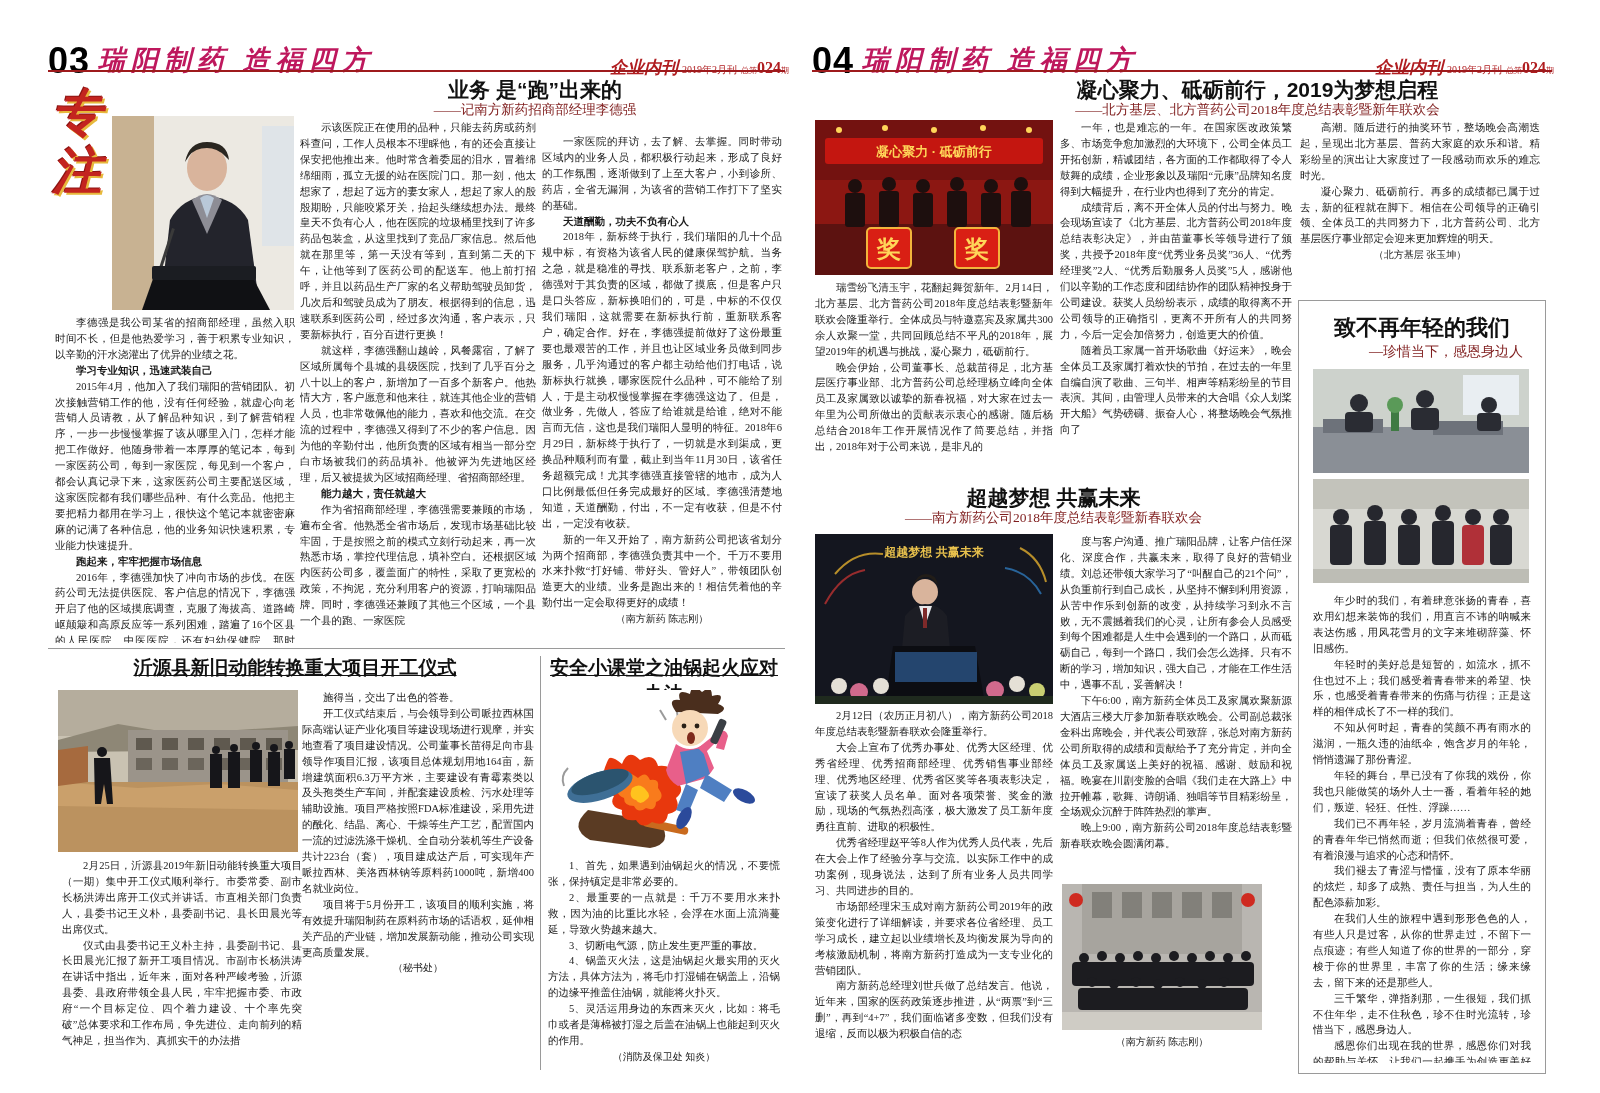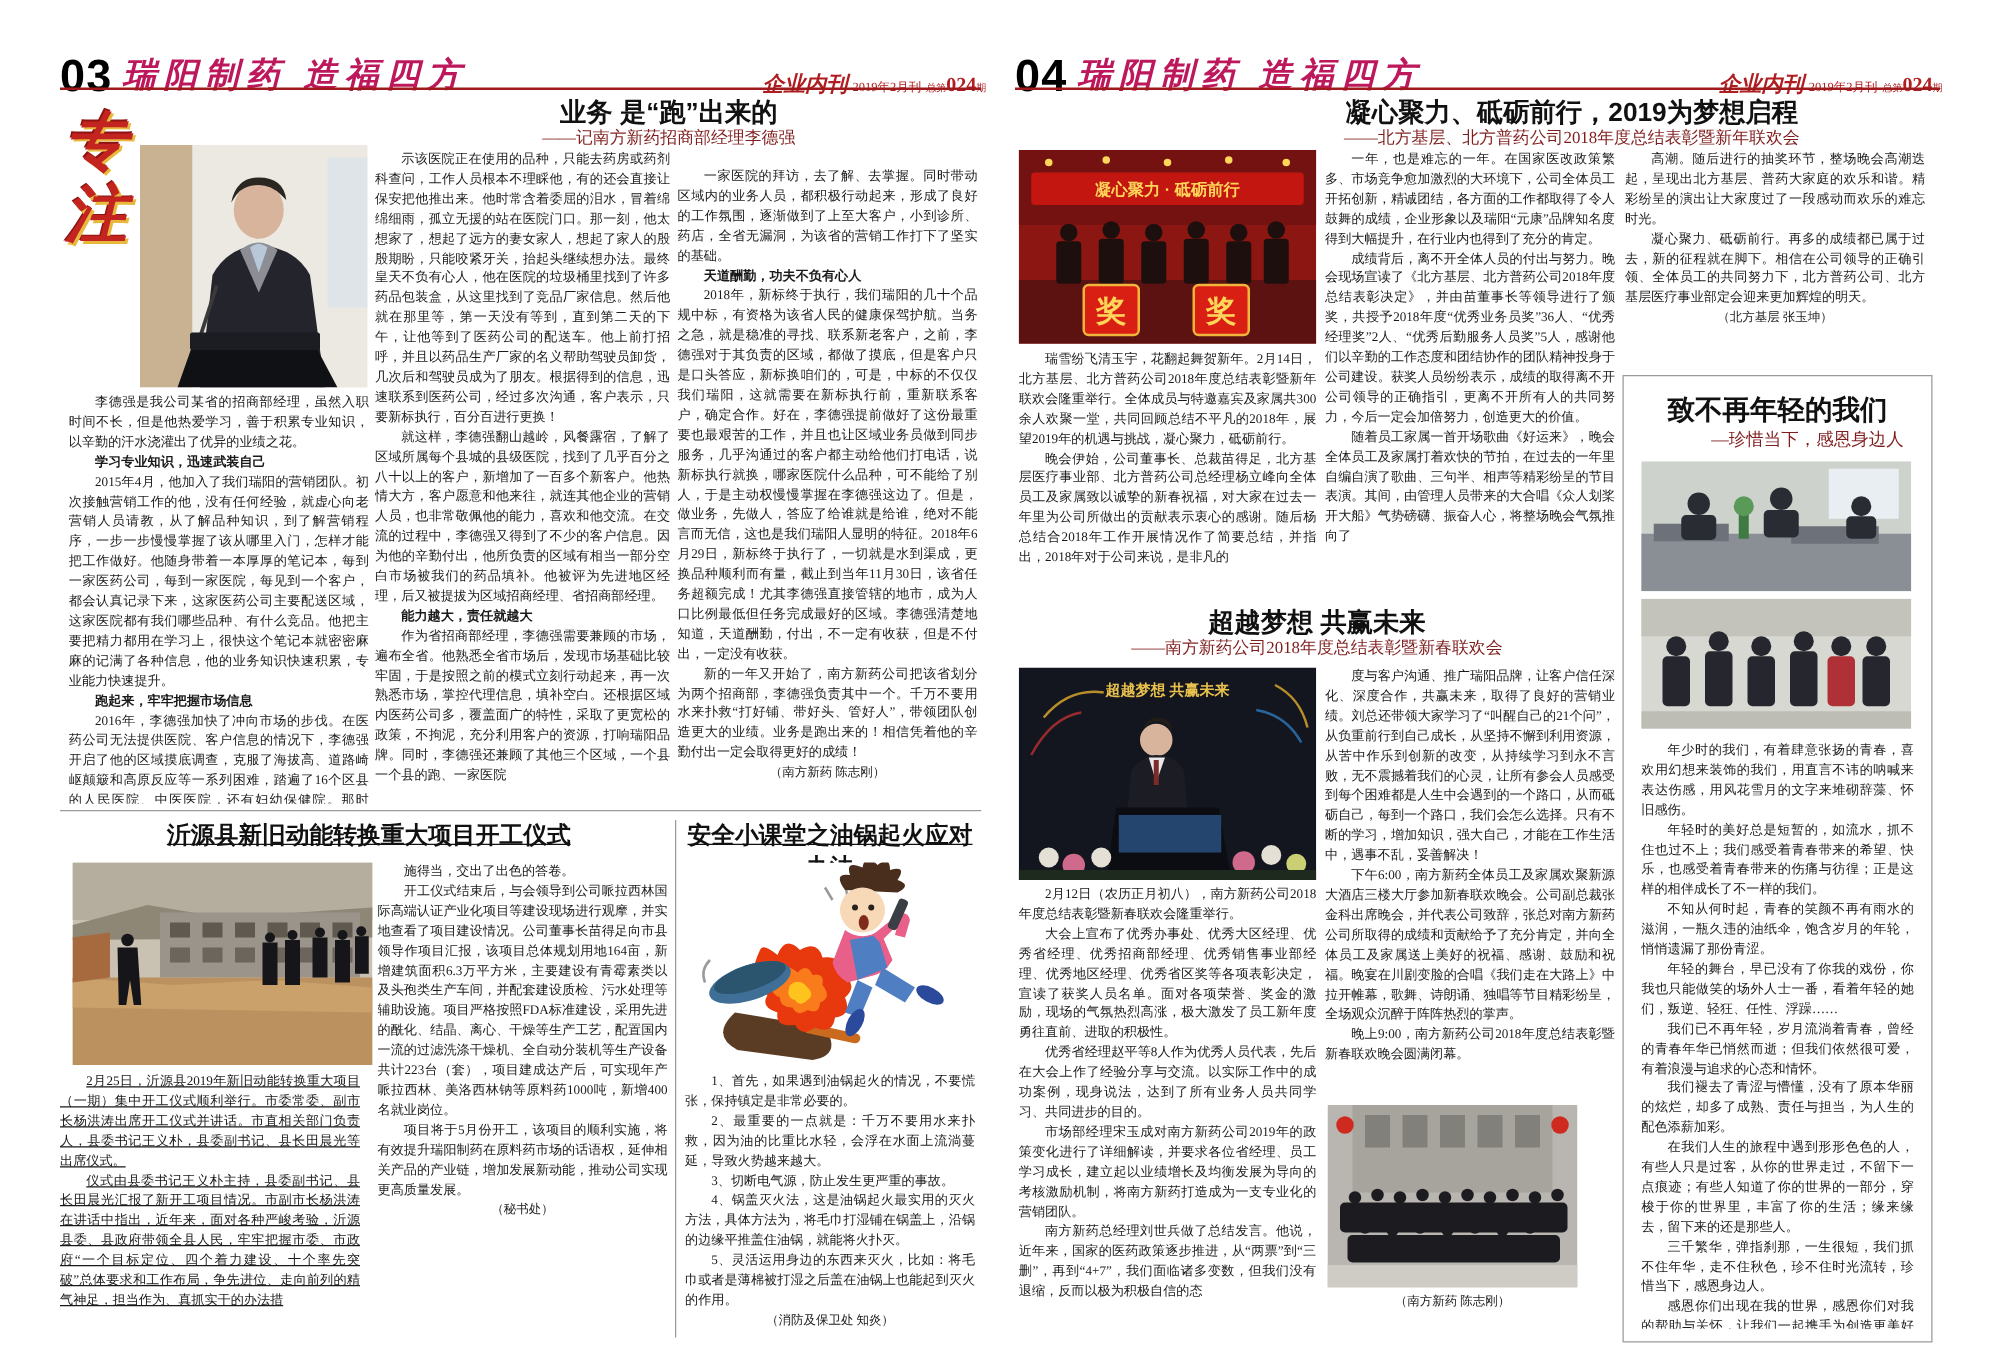--- a/index.html
+++ b/index.html
@@ -131,21 +131,21 @@
         <rect x="170" y="62" width="12" height="36"></rect>
       <circle cx="198" cy="56" r="4"></circle>
         <rect x="192" y="60" width="12" height="32"></rect>
       <circle cx="216" cy="58" r="4"></circle>
         <rect x="210" y="62" width="12" height="34"></rect>
       <circle cx="231" cy="55" r="4"></circle>
         <rect x="226" y="59" width="11" height="30"></rect>
     </g>
   </svg>
 
-  <div class="abs textcol" style="left:48px;top:858px;width:240px;height:212px;text-decoration:underline;">
+  <div class="abs textcol" style="left:62px;top:858px;width:240px;height:212px;">
       <p>2月25日，沂源县2019年新旧动能转换重大项目（一期）集中开工仪式顺利举行。市委常委、副市长杨洪涛出席开工仪式并讲话。市直相关部门负责人，县委书记王义朴，县委副书记、县长田晨光等出席仪式。</p>
       <p>仪式由县委书记王义朴主持，县委副书记、县长田晨光汇报了新开工项目情况。市副市长杨洪涛在讲话中指出，近年来，面对各种严峻考验，沂源县委、县政府带领全县人民，牢牢把握市委、市政府“一个目标定位、四个着力建设、十个率先突破”总体要求和工作布局，争先进位、走向前列的精气神足，担当作为、真抓实干的办法措</p>
     </div>
   <div class="abs textcol" style="left:302px;top:690px;width:232px;height:380px;">
       <p class="noindent">施得当，交出了出色的答卷。</p>
       <p>开工仪式结束后，与会领导到公司哌拉西林国际高端认证产业化项目等建设现场进行观摩，并实地查看了项目建设情况。公司董事长苗得足向市县领导作项目汇报，该项目总体规划用地164亩，新增建筑面积6.3万平方米，主要建设有青霉素类以及头孢类生产车间，并配套建设质检、污水处理等辅助设施。项目严格按照FDA标准建设，采用先进的酰化、结晶、离心、干燥等生产工艺，配置国内一流的过滤洗涤干燥机、全自动分装机等生产设备共计223台（套），项目建成达产后，可实现年产哌拉西林、美洛西林钠等原料药1000吨，新增400名就业岗位。</p>
       <p>项目将于5月份开工，该项目的顺利实施，将有效提升瑞阳制药在原料药市场的话语权，延伸相关产品的产业链，增加发展新动能，推动公司实现更高质量发展。</p>
       <p class="byline">（秘书处）</p>
     </div>
 

